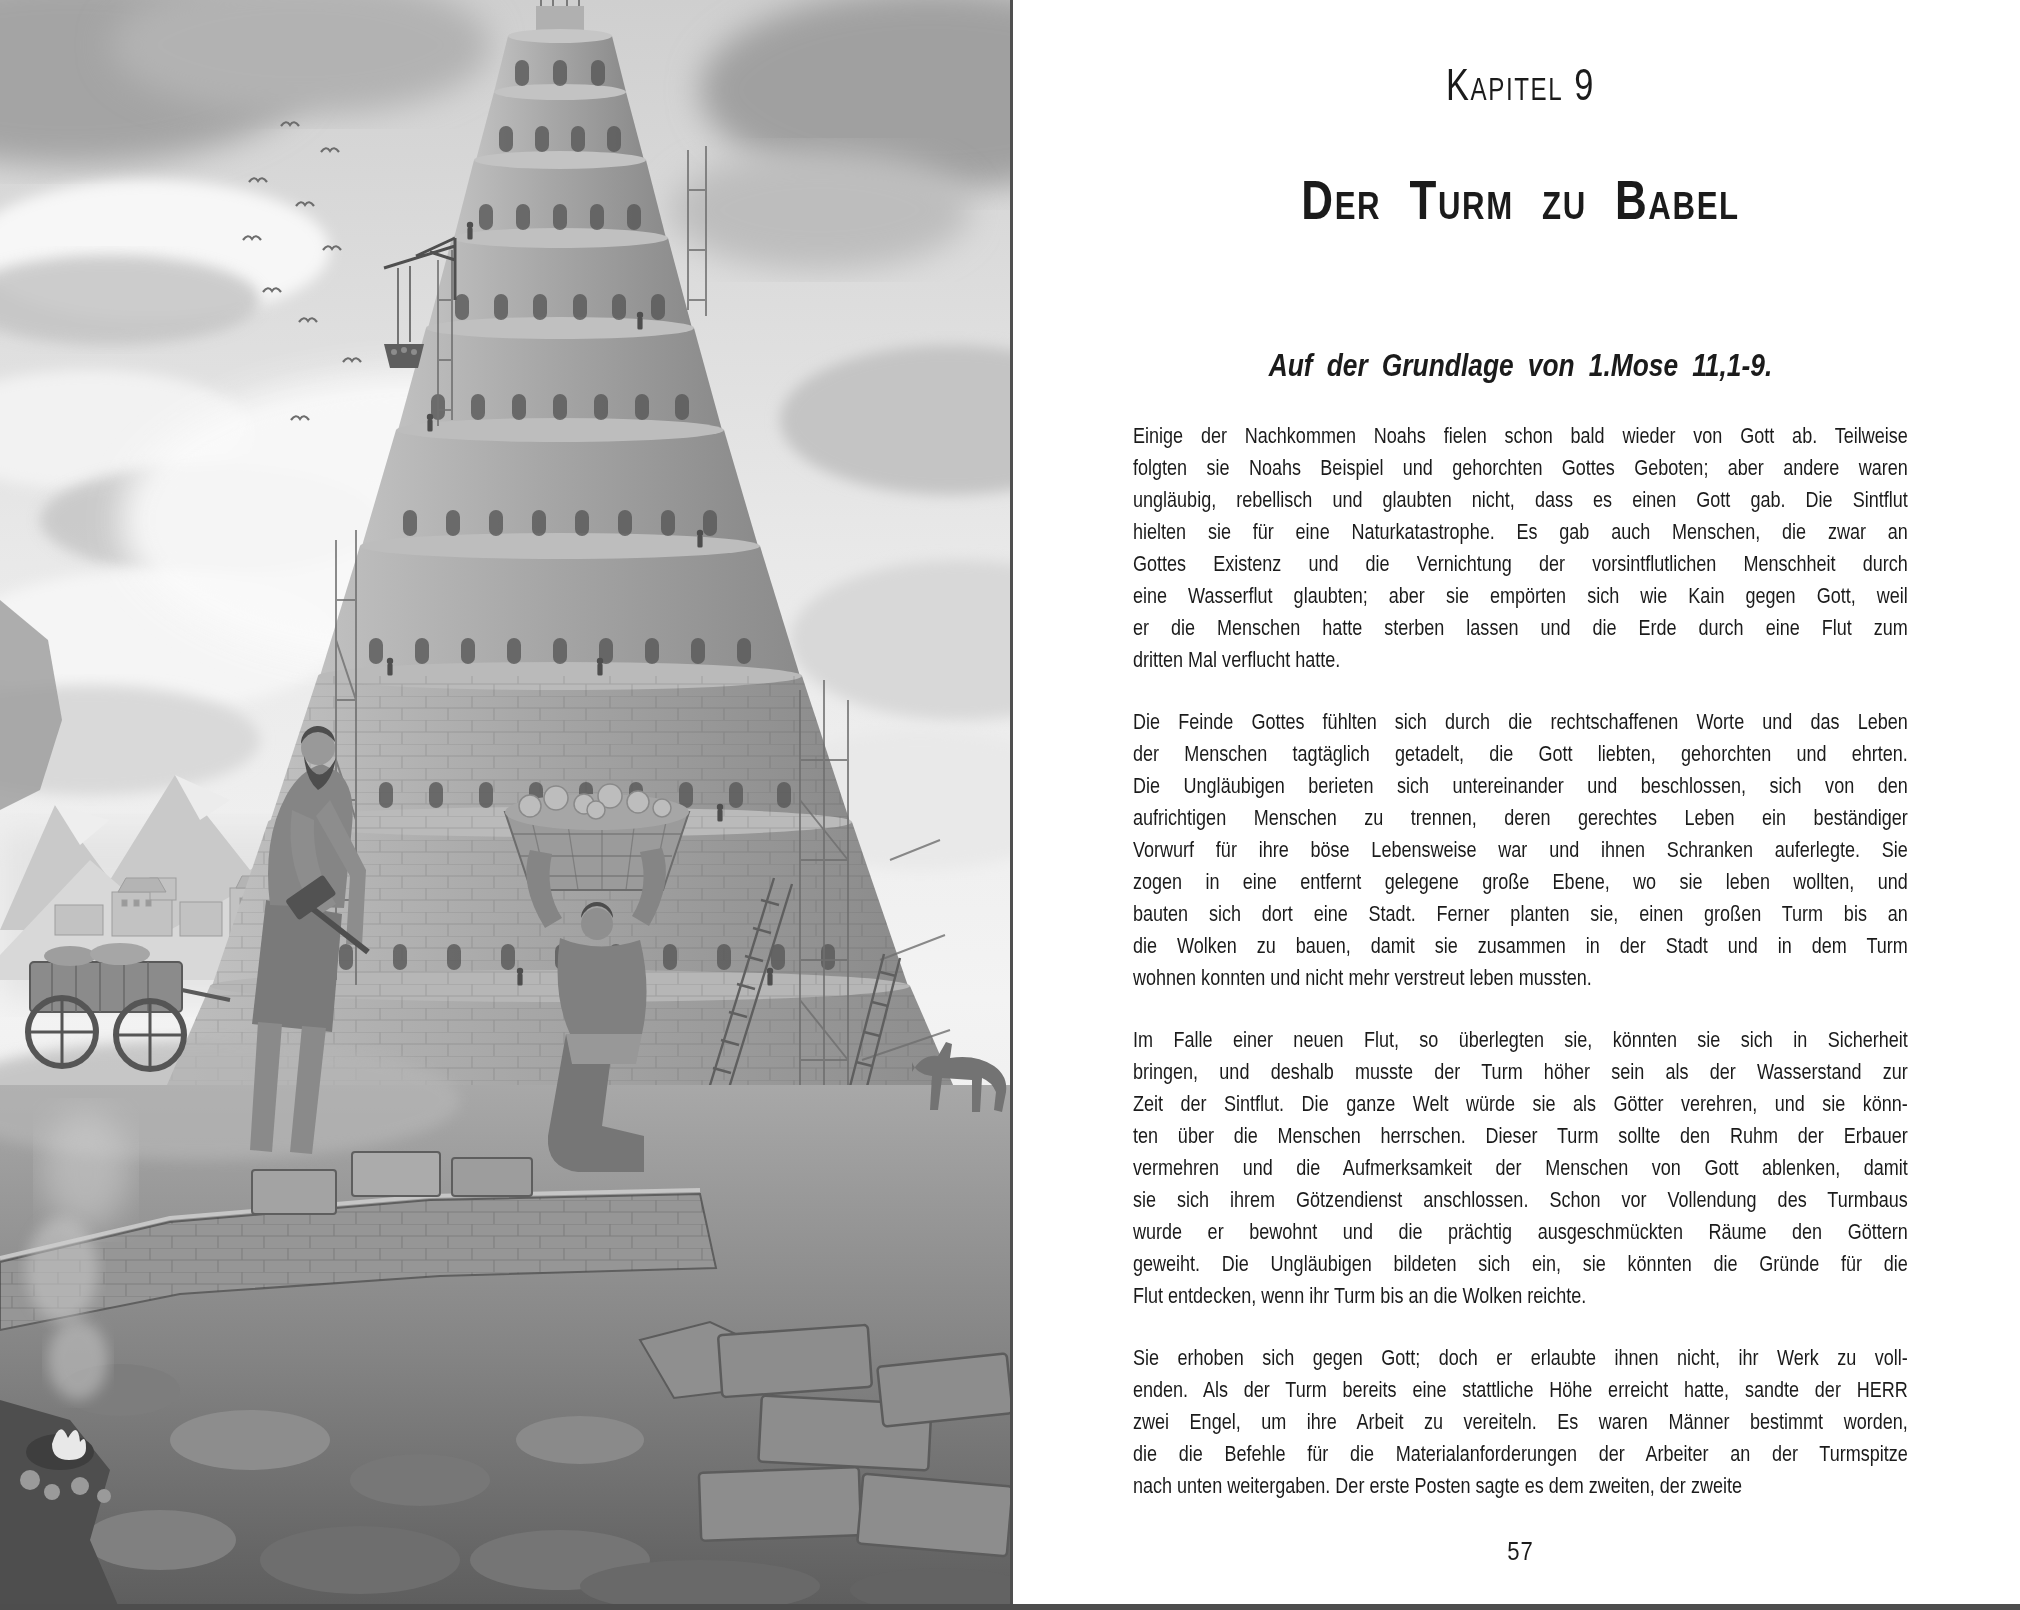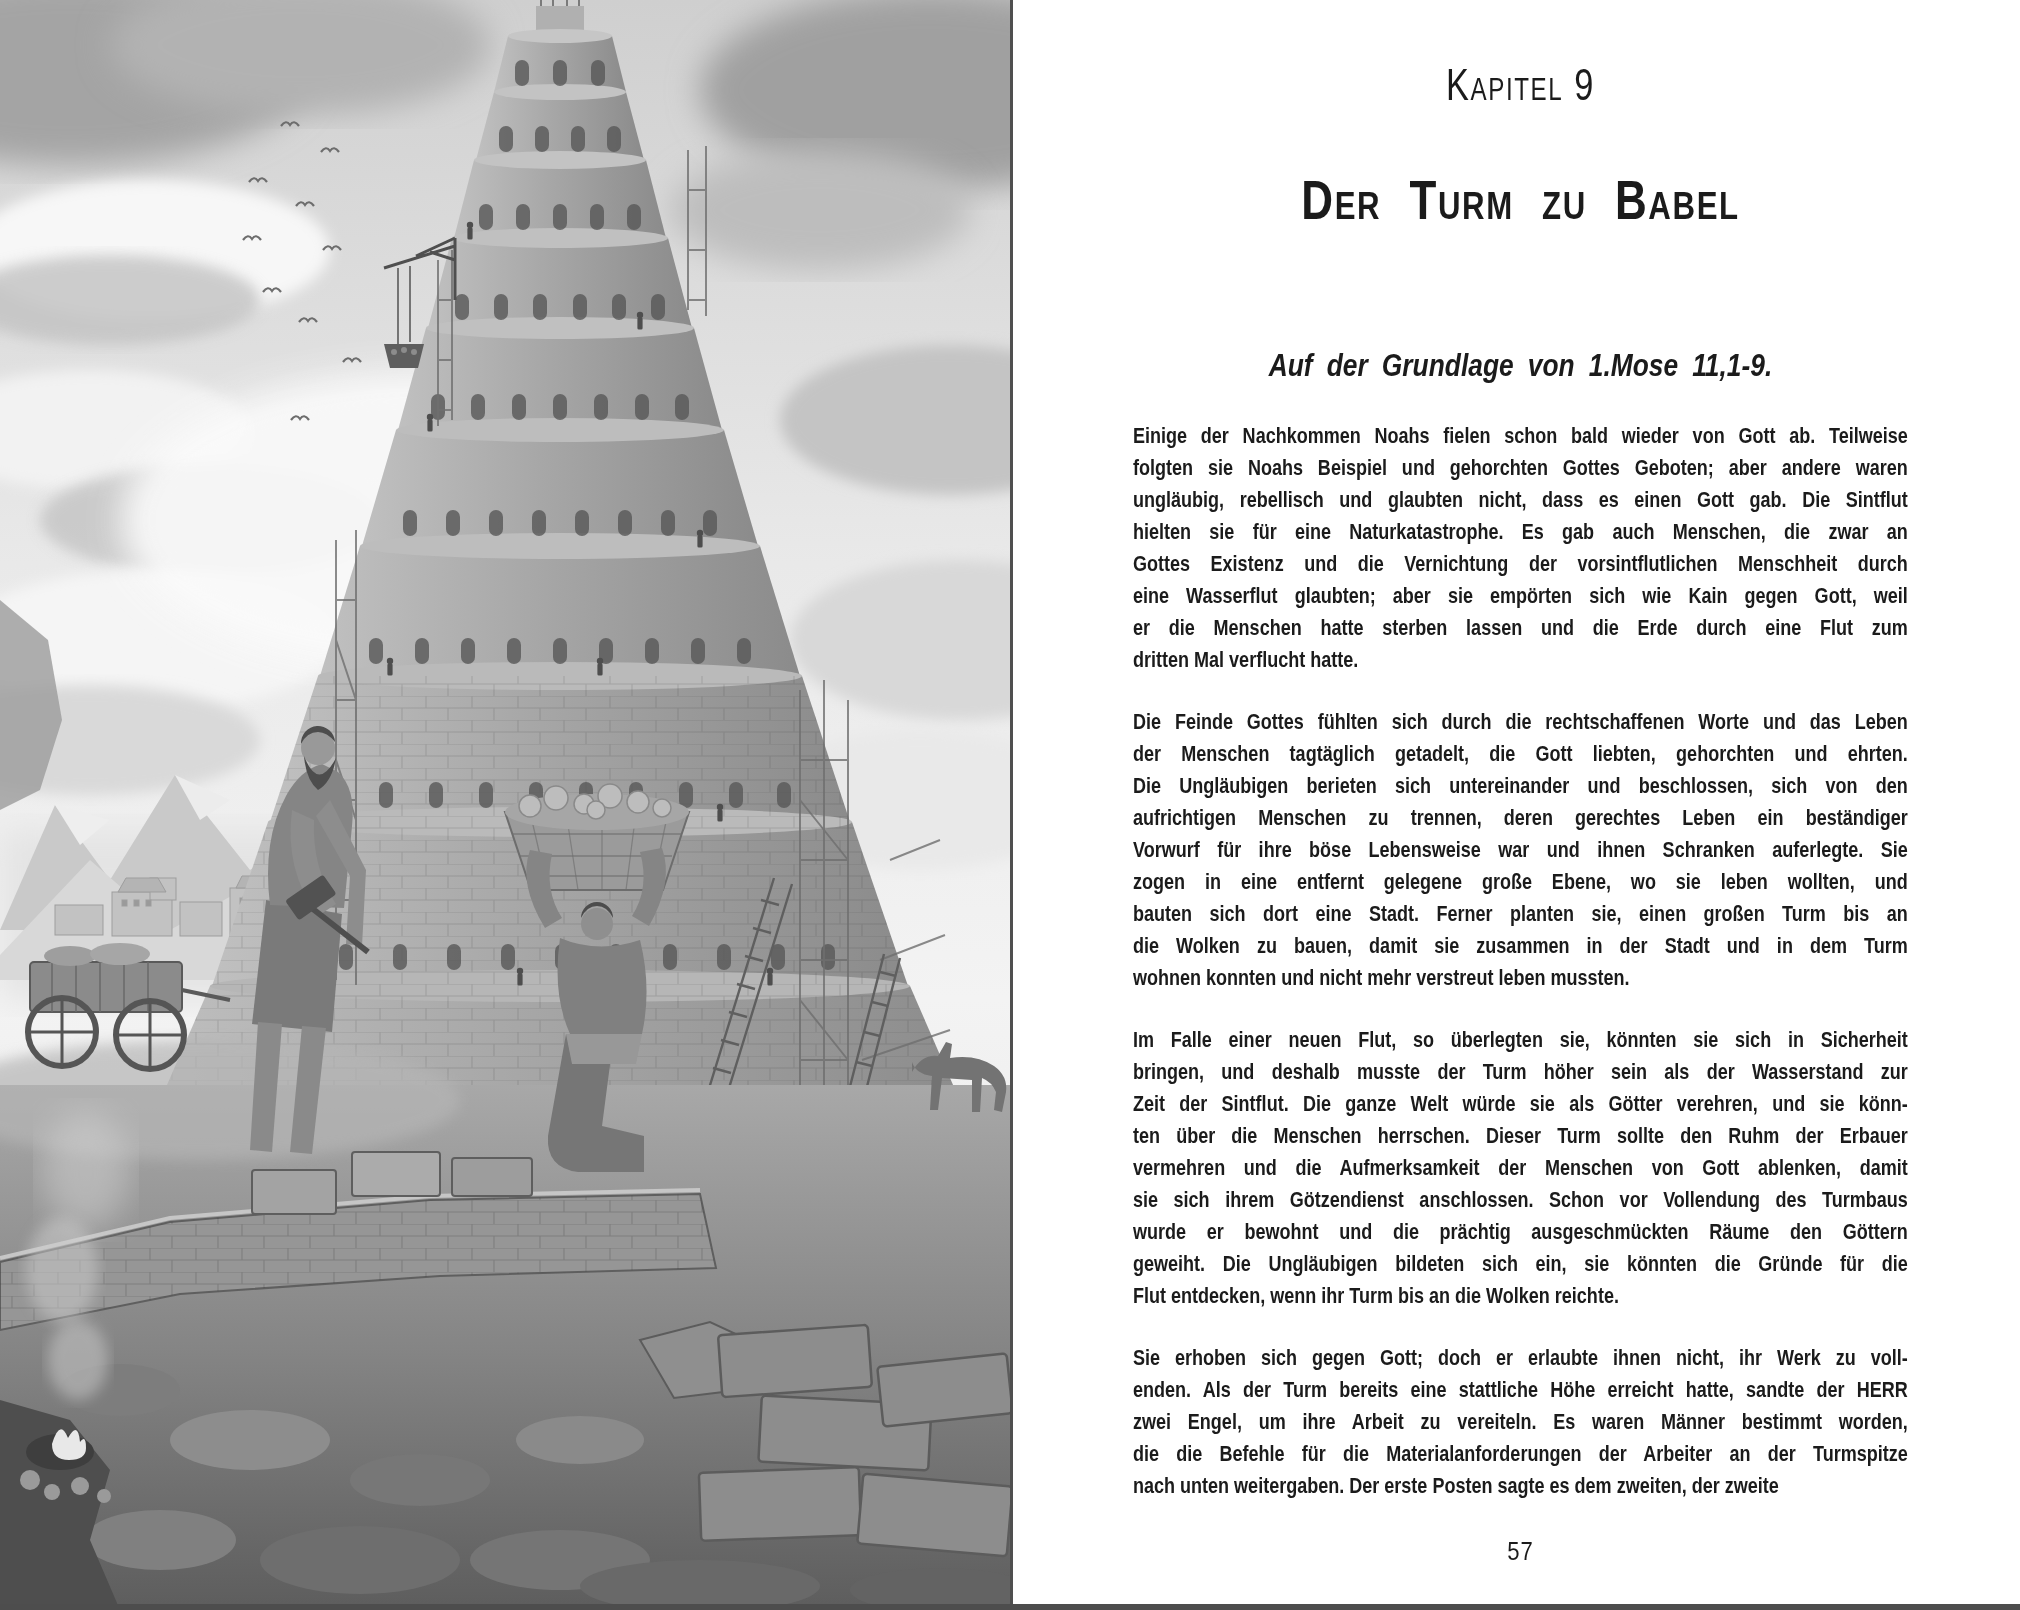--- a/index.html
+++ b/index.html
@@ -35,21 +35,21 @@
     position:absolute;top:168px;left:120px;width:775px;text-align:center;
     font-size:55px;font-weight:bold;font-variant:small-caps;
     letter-spacing:2px;word-spacing:18px;white-space:nowrap;
     transform:scaleX(0.80);transform-origin:50% 0;
   }
   .subtitle{
     position:absolute;top:348px;left:120px;width:775px;text-align:center;
     font-size:31px;font-weight:bold;font-style:italic;word-spacing:8px;
     white-space:nowrap;transform:scaleX(0.85);transform-origin:50% 0;
   }
-  .article-body{position:absolute;top:420px;left:120px;width:775px;font-weight:bold;}
+  .article-body{position:absolute;top:420px;left:120px;width:775px;}
   .para{
     width:946px;transform:scaleX(0.819);transform-origin:0 0;
     margin:0 0 30px 0;
   }
   .para:last-child{margin-bottom:0;}
   .line{
     font-size:22px;line-height:32px;height:32px;
     text-align:justify;text-align-last:justify;color:#1b1b1b;
     letter-spacing:0px;
   }

